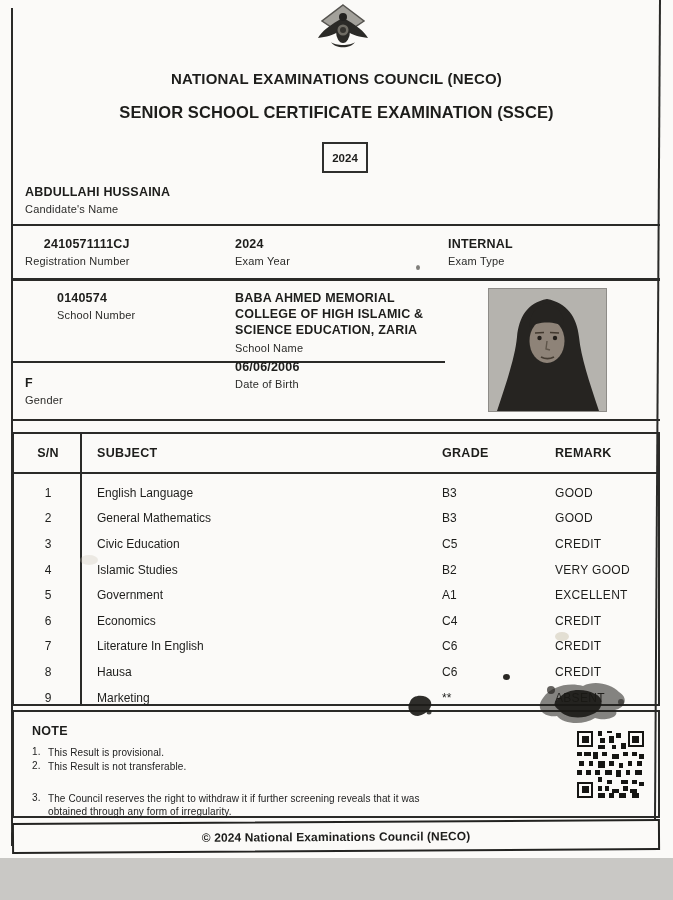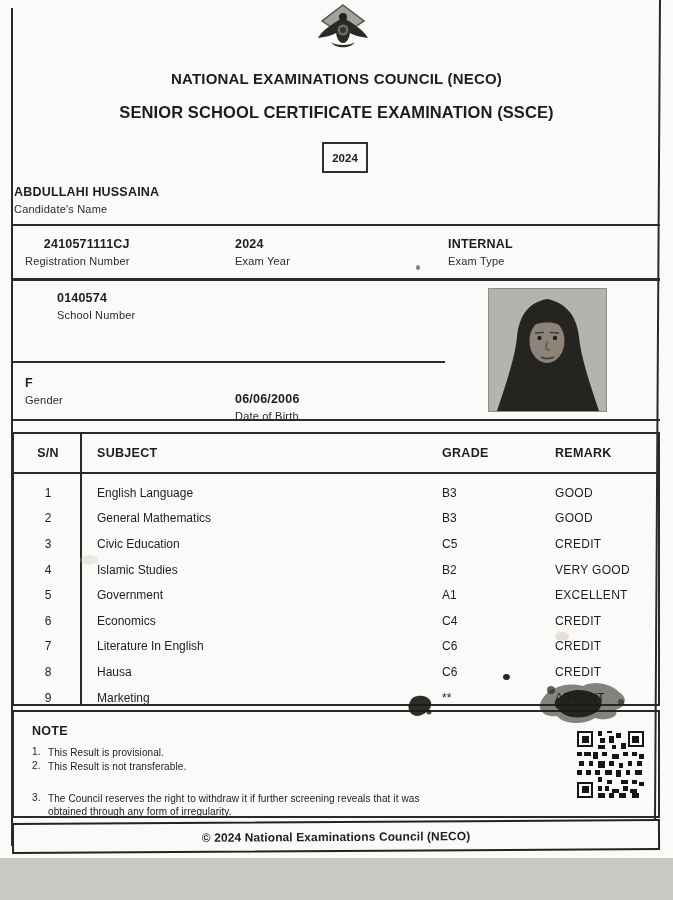--- a/index.html
+++ b/index.html
@@ -62,21 +62,21 @@
       <circle cx="26" cy="26" r="5.5" fill="#6f6c64"></circle>
       <circle cx="26" cy="26" r="3" fill="#35332f"></circle>
       <circle cx="26" cy="13" r="4" fill="#232220"></circle>
       <path d="M14 38 C18 42,34 42,38 38 C34 45,18 45,14 38 Z" fill="#2b2a27"></path>
     </svg>
   </div>
   <div class="abs exam-title">SENIOR SCHOOL CERTIFICATE EXAMINATION (SSCE)</div>
   <div class="abs org-title">NATIONAL EXAMINATIONS COUNCIL (NECO)</div>
   <div class="abs year-badge">2024</div>
 
-  <div class="abs" style="left:14px; top:185px;">
+  <div class="abs" style="left:25px; top:185px;">
     <div class="fval">ABDULLAHI HUSSAINA</div>
     <div class="flab">Candidate's Name</div>
   </div>
   <div class="hline" style="left:12px; top:224px; width:648px;"></div>
 
   <div class="abs" style="left:25px; top:237px;text-align:right;">
     <div class="fval">2410571111CJ</div>
     <div class="flab">Registration Number</div>
   </div>
   <div class="abs" style="left:235px; top:237px;">
@@ -85,41 +85,45 @@
   </div>
   <div class="abs" style="left:448px; top:237px;">
     <div class="fval">INTERNAL</div>
     <div class="flab">Exam Type</div>
   </div>
   <div class="hline" style="left:12px; top:278px; width:648px; height:2.5px;"></div>
 
   <div class="abs" style="left:25px; top:291px;margin-left:32px;">
     <div class="fval">0140574</div>
     <div class="flab">School Number</div>
+  </div>
+  <div class="abs" style="left:235px; top:290px; width:218px;">
+    <div class="fval" style="line-height:16px;">BABA AHMED MEMORIAL COLLEGE OF HIGH ISLAMIC &amp; SCIENCE EDUCATION, ZARIA</div>
+    <div class="flab">School Name</div>
   </div>
   <div class="abs photo-box">
     <svg width="117" height="122" viewBox="0 0 117 122">
       <rect width="117" height="122" fill="#b5b3ae"></rect>
       <path d="M58 10 C38 14,30 28,28 48 C26 68,18 92,8 122 L110 122 C100 92,92 68,90 48 C88 28,78 14,58 10 Z" fill="#262421"></path>
       <ellipse cx="58" cy="52" rx="17.5" ry="22" fill="#8e8378"></ellipse>
       <path d="M58 14 C44 18,40 30,41 38 C48 32,68 32,75 38 C76 30,72 18,58 14 Z" fill="#262421"></path>
       <circle cx="50.5" cy="49" r="2.2" fill="#231f1b"></circle>
       <circle cx="66" cy="49" r="2.2" fill="#231f1b"></circle>
       <path d="M46 44 L55 43.5 M61 43.5 L70 44" stroke="#42392f" stroke-width="1.6" fill="none"></path>
       <path d="M58 52 L57 60 L61 61" stroke="#5e554a" stroke-width="1.4" fill="none"></path>
       <path d="M52 68 C56 70,61 70,65 68" stroke="#463d33" stroke-width="1.8" fill="none"></path>
     </svg>
   </div>
   <div class="hline" style="left:13px; top:361px; width:432px;"></div>
 
   <div class="abs" style="left:25px; top:376px;">
     <div class="fval">F</div>
     <div class="flab">Gender</div>
   </div>
-  <div class="abs" style="left:235px; top:392px;">
+  <div class="abs" style="left:235px; top:360px;">
     <div class="fval">06/06/2006</div>
     <div class="flab">Date of Birth</div>
   </div>
   <div class="hline" style="left:12px; top:419px; width:648px;"></div>
 
   <div class="abs rtable">
     <div class="trow thead">
       <div class="c-sn">S/N</div>
       <div class="c-sub">SUBJECT</div>
       <div>GRADE</div>

